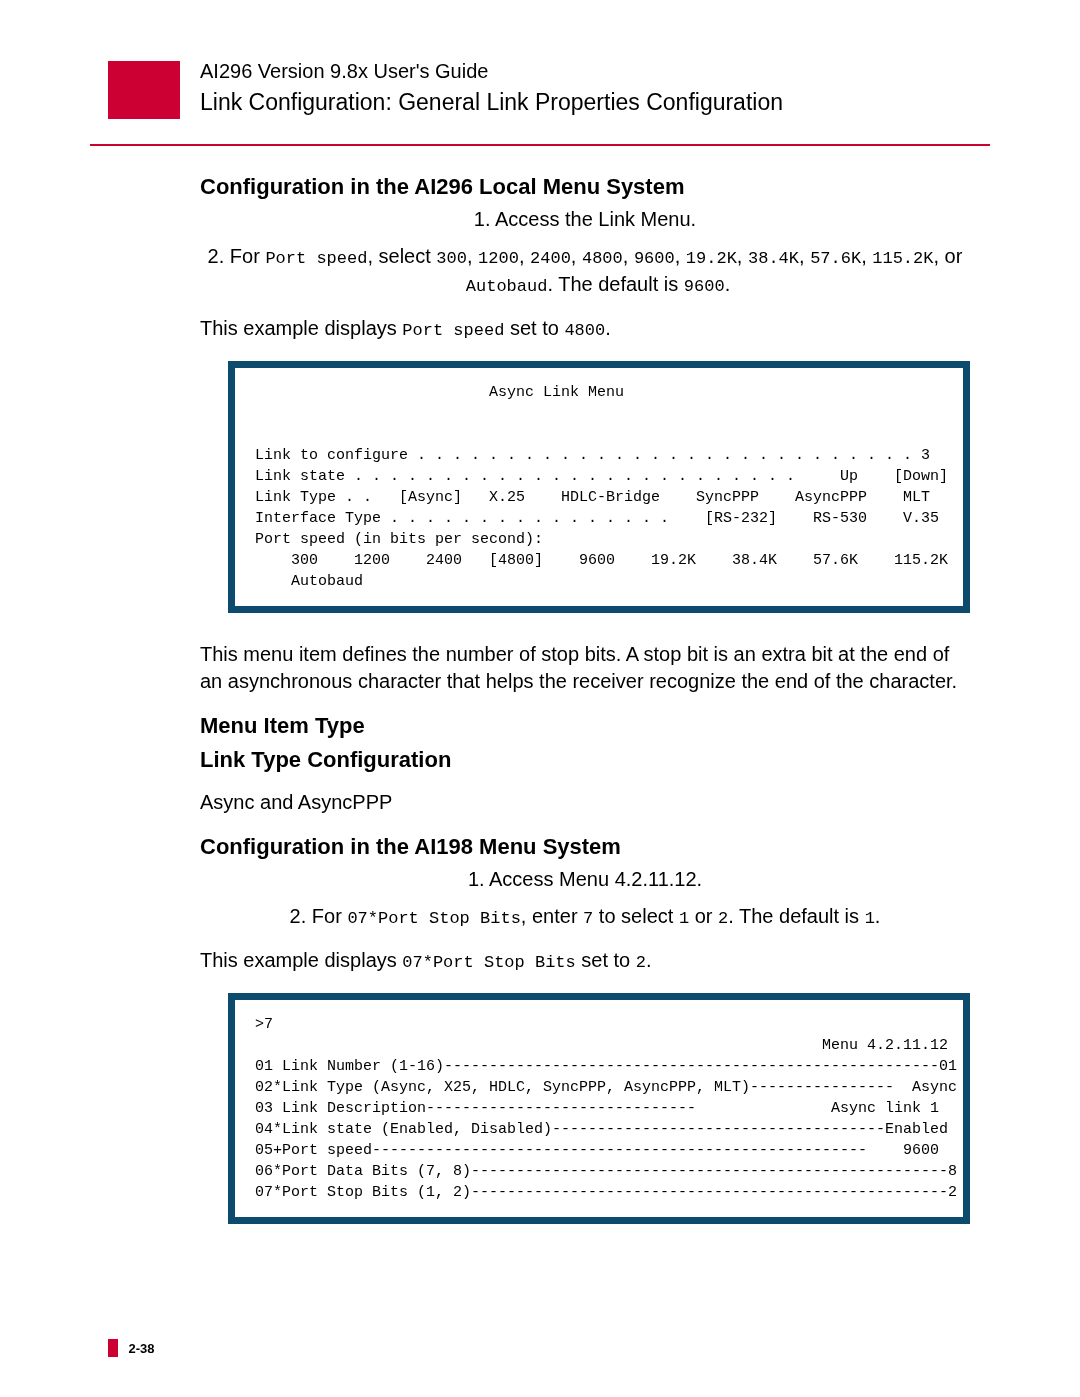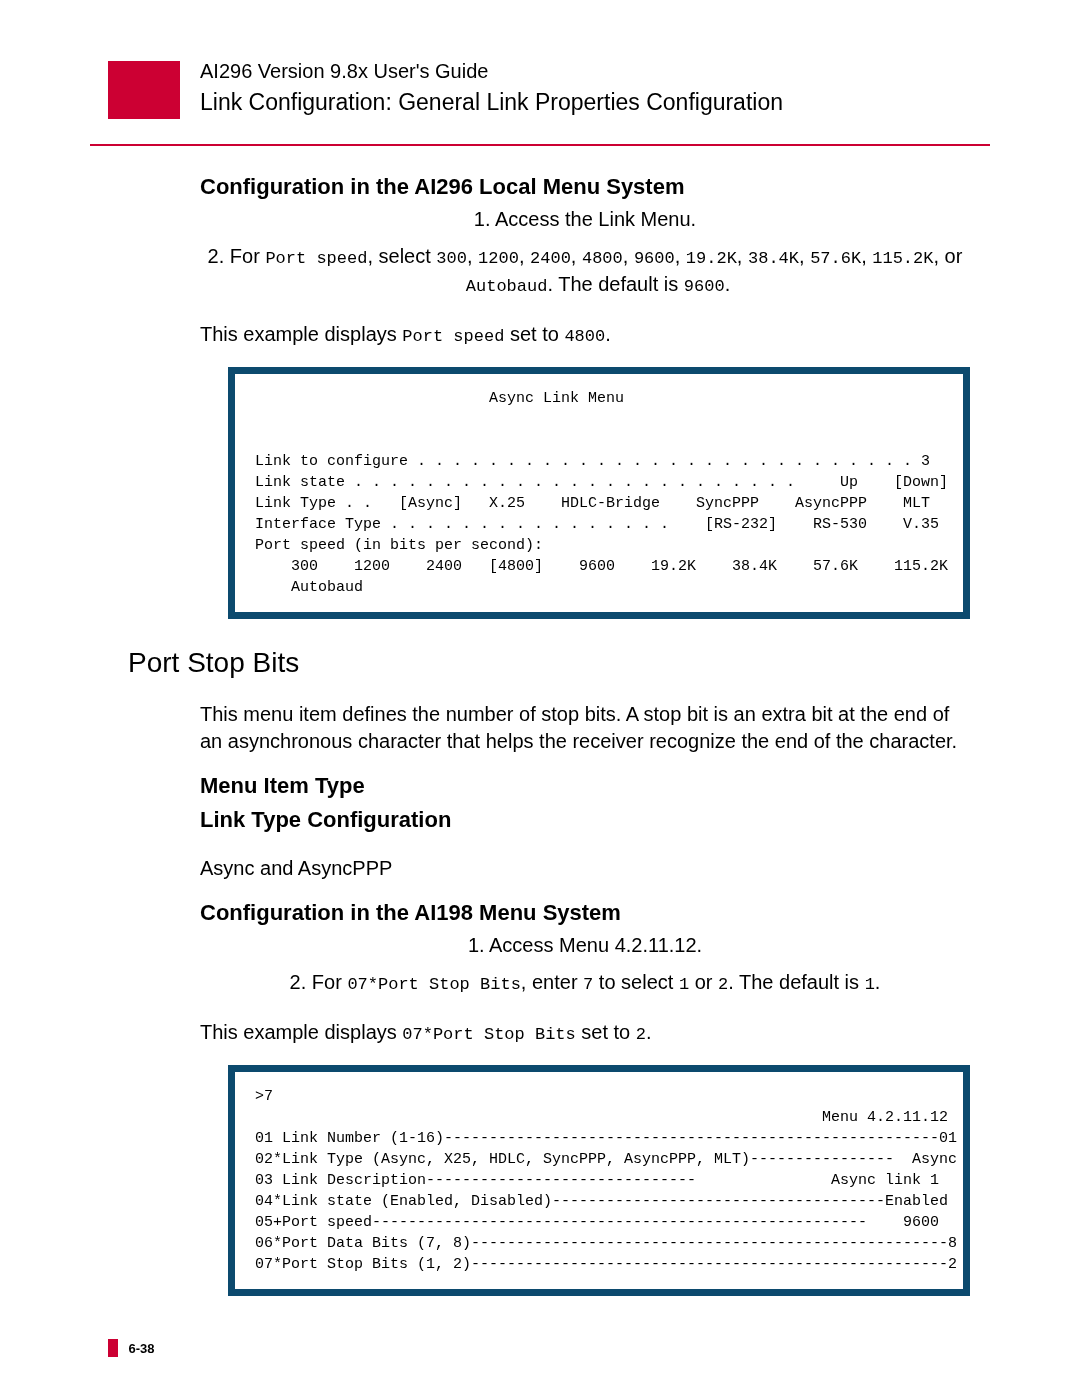--- a/index.html
+++ b/index.html
@@ -63,21 +63,21 @@
     padding-left: 26px;
     text-indent: -26px;
     line-height: 1.35;
   }
   .mono {
     font-family: "Courier New", Courier, monospace;
     font-size: 17px;
   }
   .body-text {
     font-size: 20px;
-    margin: 22px 0 18px 0;
+    margin: 16px 0 18px 0;
     line-height: 1.35;
   }
   .code-box {
     border: 7px solid #0c4a6e;
     margin: 8px 0 28px 28px;
     padding: 14px 20px;
     font-family: "Courier New", Courier, monospace;
     font-size: 15px;
     line-height: 1.4;
     white-space: pre;
@@ -138,21 +138,20 @@
 
 
 Link to configure . . . . . . . . . . . . . . . . . . . . . . . . . . . . 3
 Link state . . . . . . . . . . . . . . . . . . . . . . . . .     Up    [Down]
 Link Type . .   [Async]   X.25    HDLC-Bridge    SyncPPP    AsyncPPP    MLT
 Interface Type . . . . . . . . . . . . . . . .    [RS-232]    RS-530    V.35
 Port speed (in bits per second):
     300    1200    2400   [4800]    9600    19.2K    38.4K    57.6K    115.2K
     Autobaud</div>
 
-    <div class="h2">Port Stop Bits</div>
 
     <div class="body-text">This menu item defines the number of stop bits. A stop bit is an extra bit at the end of an asynchronous character that helps the receiver recognize the end of the character.</div>
 
     <div class="h3">Menu Item Type</div>
 
     <div class="h3">Link Type Configuration</div>
     <div class="body-text">Async and AsyncPPP</div>
 
     <div class="h3">Configuration in the AI198 Menu System</div>
 
@@ -174,15 +173,15 @@
 03 Link Description------------------------------               Async link 1
 04*Link state (Enabled, Disabled)-------------------------------------Enabled
 05+Port speed-------------------------------------------------------    9600
 06*Port Data Bits (7, 8)-----------------------------------------------------8
 07*Port Stop Bits (1, 2)-----------------------------------------------------2</div>
 
   </div>
 
   <div class="footer">
     <span class="footer-block"></span>
-    <span class="footer-text">6-38</span>
+    <span class="footer-text">2-38</span>
   </div>
 </div>
 
 </body></html>

